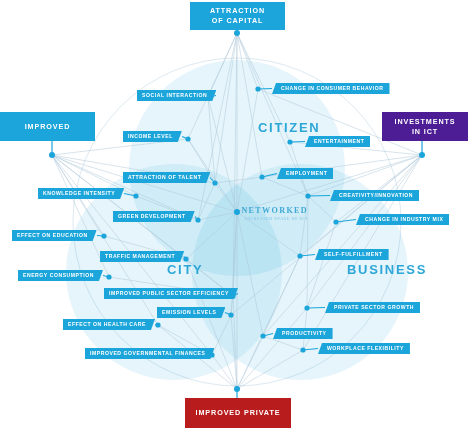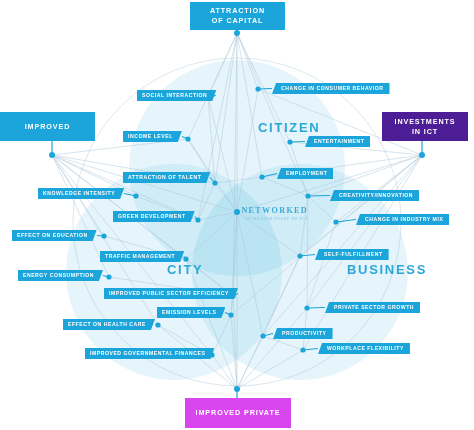--- a/index.html
+++ b/index.html
@@ -274,21 +274,21 @@
         <div>
           <span>IMPROVED</span>
         </div>
       </div>
       <div class="anchor-box" style="left: 382px; top: 112px; width: 86px; height: 29px; background: #4c1d95;">
         <div>
           <span>INVESTMENTS</span>
           <span>IN ICT</span>
         </div>
       </div>
-      <div class="anchor-box" style="left: 185px; top: 398px; width: 106px; height: 30px; background: #d946ef;">
+      <div class="anchor-box" style="left: 185px; top: 398px; width: 106px; height: 30px; background: #b91c1c;">
         <div>
           <span>IMPROVED PRIVATE</span>
         </div>
       </div>
     </div>
   <div id="regions-layer">
       <div class="region-label" style="left: 218px; top: 120px; color: rgb(44, 167, 216);">CITIZEN</div>
       <div class="region-label" style="left: 127px; top: 262px; color: rgb(44, 167, 216);">CITY</div>
       <div class="region-label" style="left: 307px; top: 262px; color: rgb(44, 167, 216);">BUSINESS</div>
     </div>

